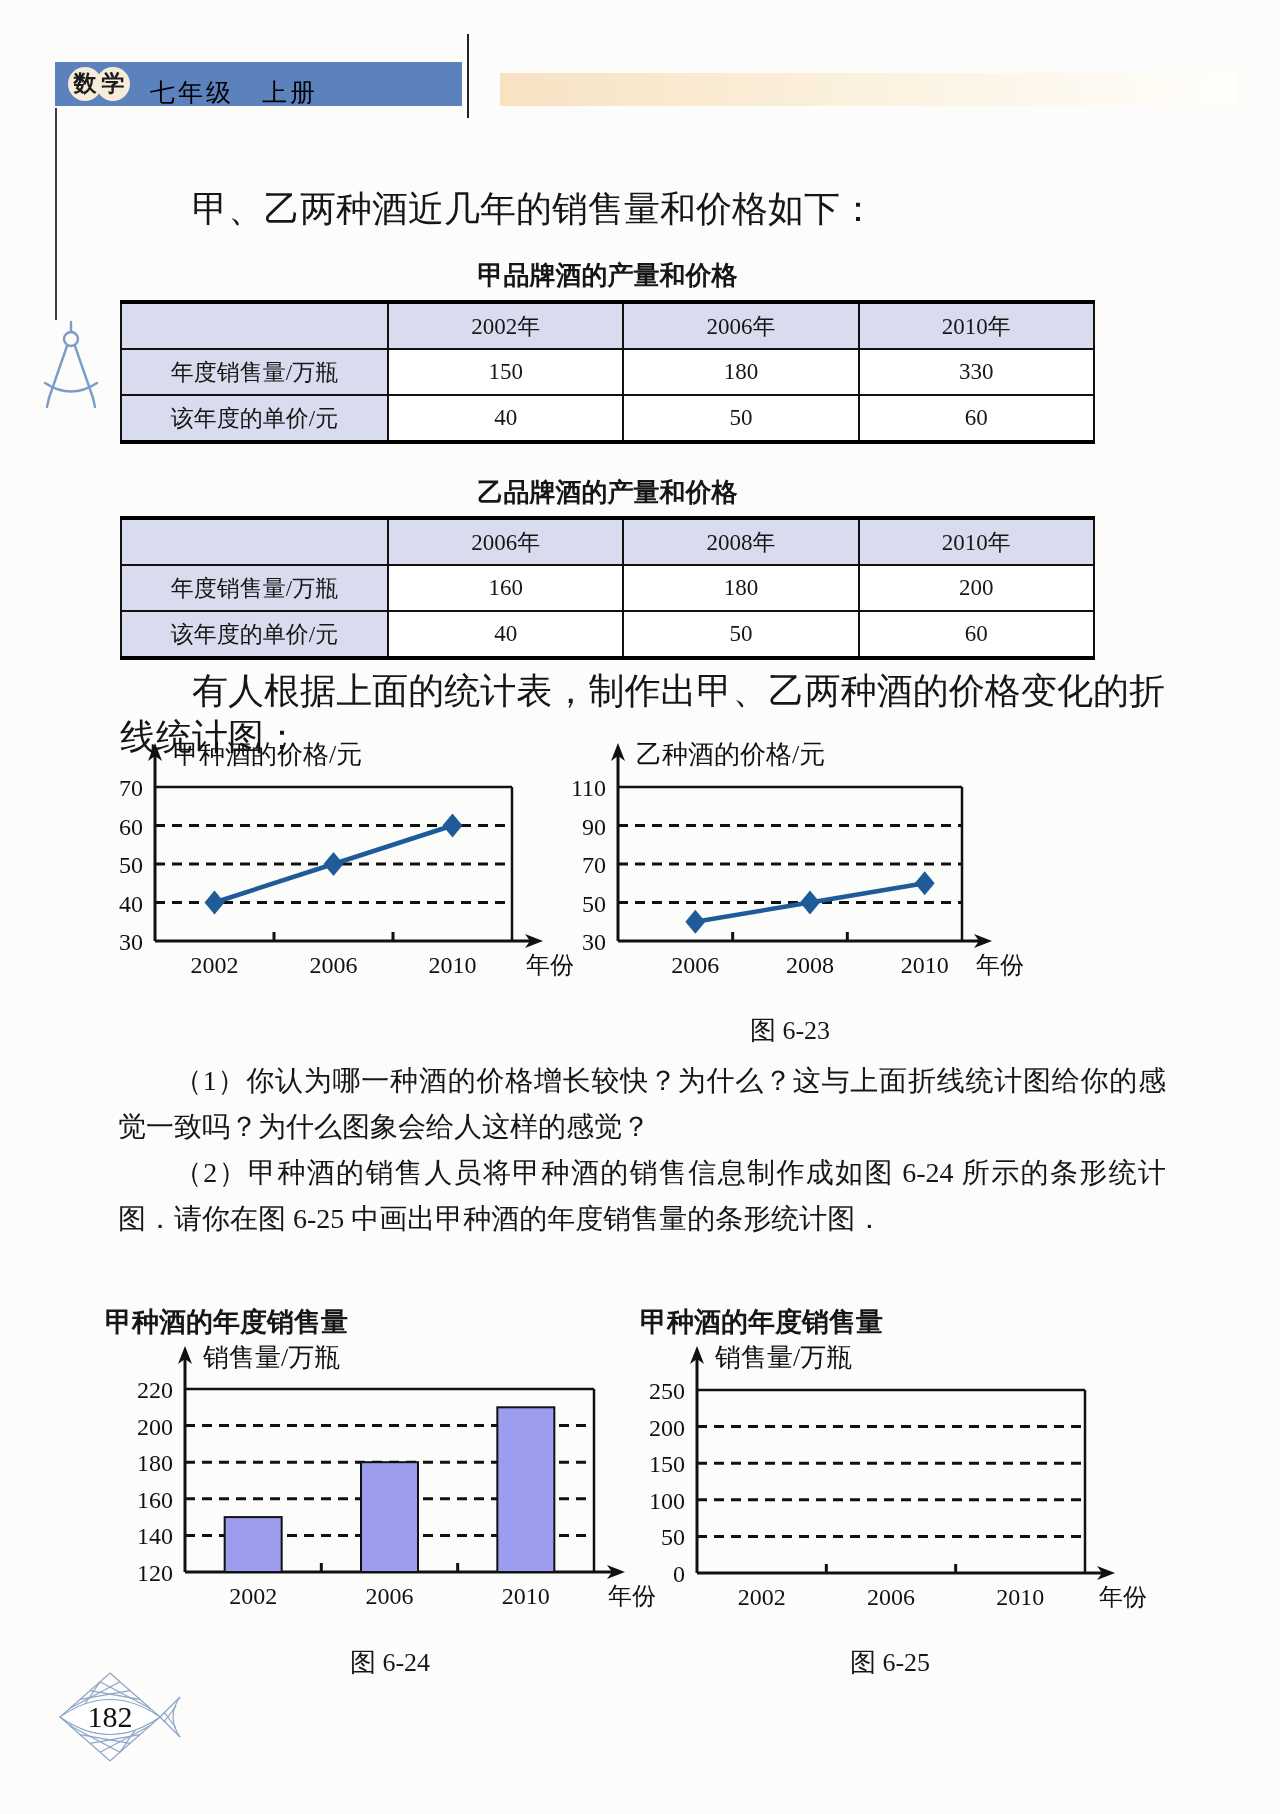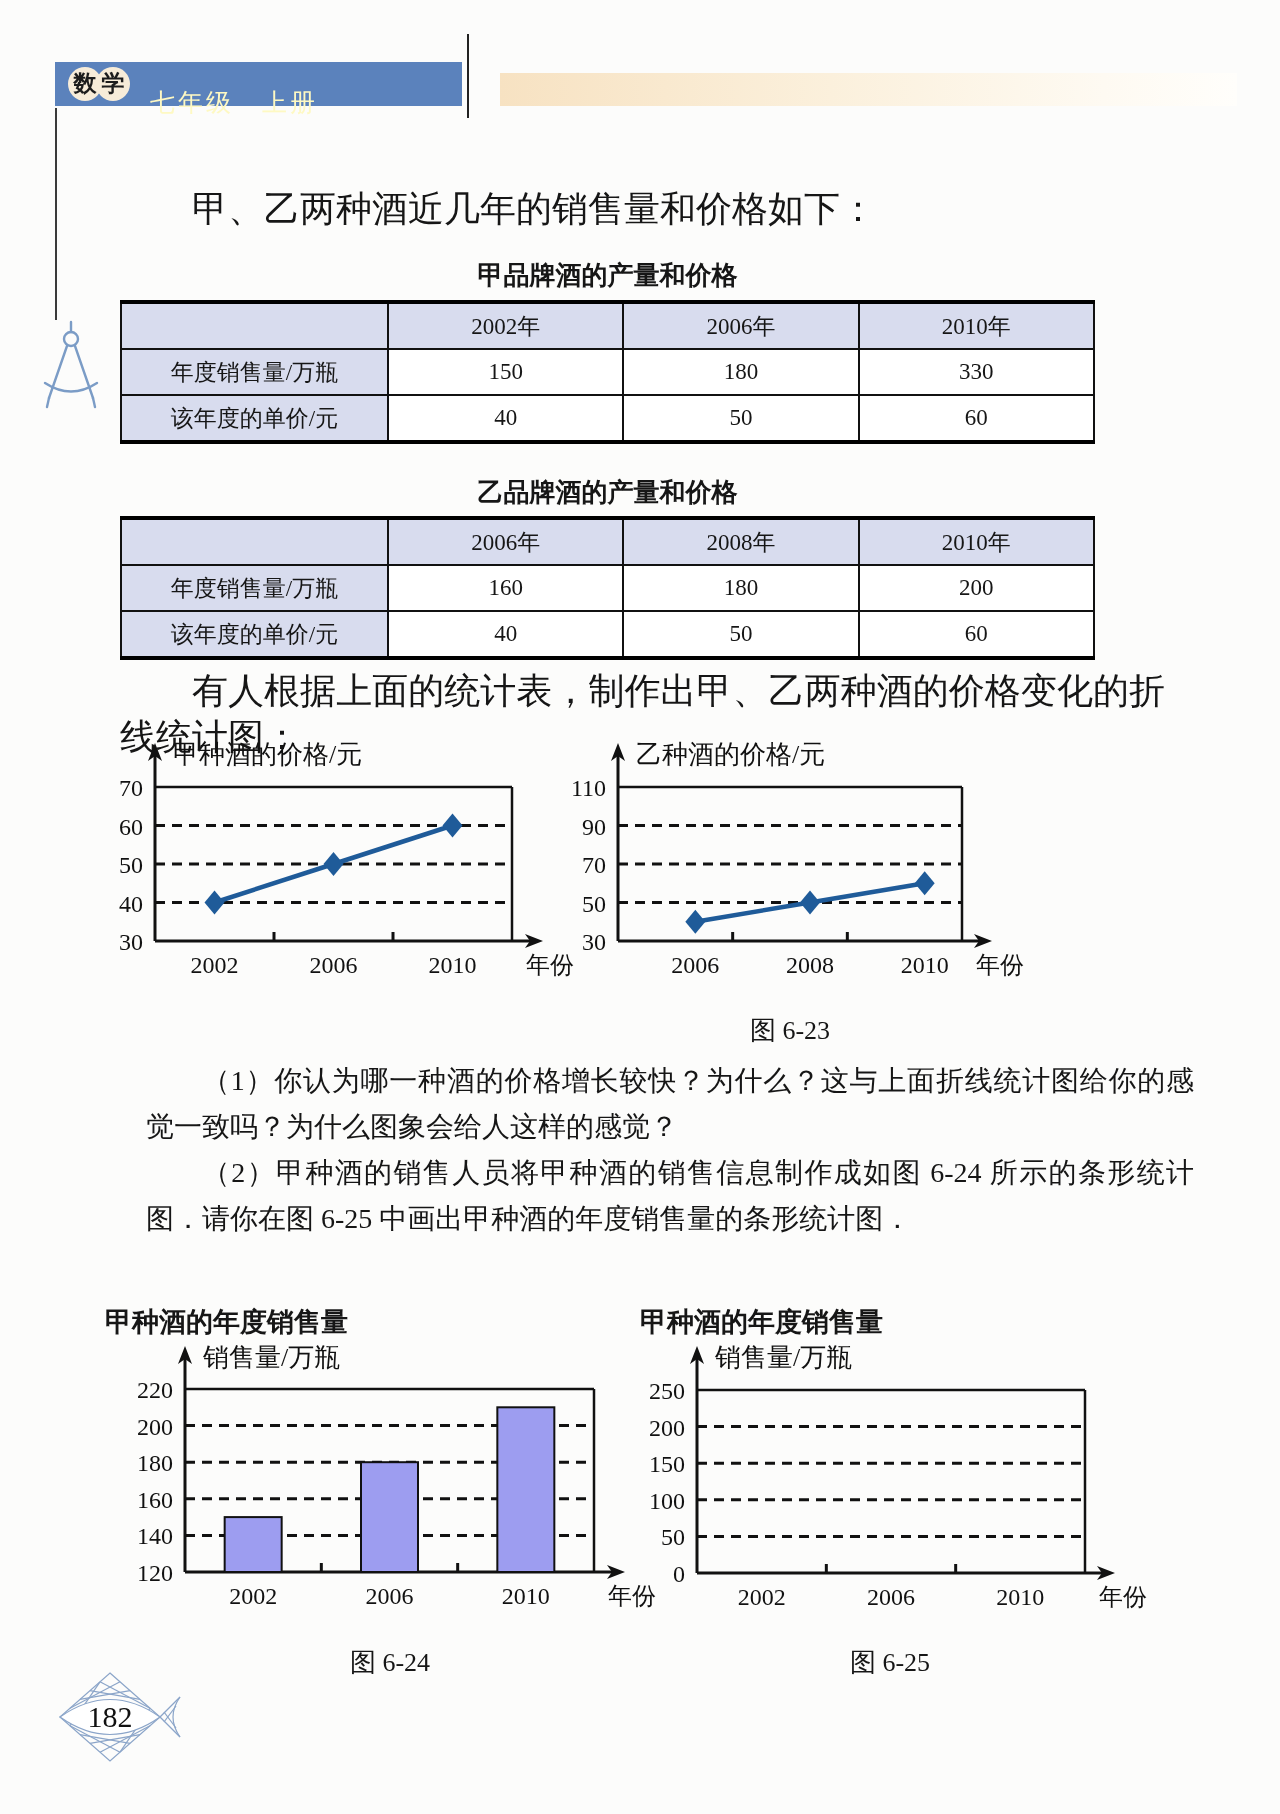--- a/index.html
+++ b/index.html
@@ -4,33 +4,33 @@
 <style>
   html,body{margin:0;padding:0;background:#e8e8e8;}
   #page{position:relative;width:1280px;height:1814px;background:#fcfcfb;margin:0 auto;
         font-family:"Liberation Serif","DejaVu Serif",serif;color:#161616;overflow:hidden;}
 
   
   .hdr-blue{position:absolute;left:55px;top:62px;width:407px;height:44px;background:var(--hdr-blue,#5b82bc);}
   .lc{position:absolute;top:5px;width:34px;height:34px;border-radius:50%;background:#f7ecd9;
       color:#1c1c1c;font:bold 23px/34px "Liberation Serif",serif;text-align:center;}
   .lc1{left:13px;} .lc2{left:41px;}
-  .hdr-title{position:absolute;left:95px;top:18px;line-height:44px;color:#fef9c3;font-size:25px;
+  .hdr-title{position:absolute;left:95px;top:8px;line-height:44px;color:#000000;font-size:25px;
              letter-spacing:3px;font-family:"Liberation Sans","DejaVu Sans",sans-serif;}
   .hdr-divider{position:absolute;left:467px;top:34px;width:2px;height:84px;background:#222;}
   .hdr-orange{position:absolute;left:500px;top:73px;width:737px;height:33px;
               background:linear-gradient(90deg,var(--accent,#f7e2c2) 0%,#fbf0dc 45%,#fefaf2 82%,#fffefb 100%);}
   .left-rule{position:absolute;left:55px;top:108px;width:2px;height:212px;background:#3a3a3a;}
   .compass{position:absolute;left:36px;top:320px;}
 
   
   .body{position:absolute;left:120px;width:1045px;margin:0;font-size:36px;line-height:46px;
         text-align:justify;text-indent:2em;}
   .p1{top:186px;} .p2{top:668px;}
-  .qwrap{position:absolute;left:118px;top:1058px;width:1048px;margin-left:28px;}
+  .qwrap{position:absolute;left:118px;top:1058px;width:1048px;}
   .q{margin:0;font-size:28px;line-height:46px;text-align:justify;text-indent:2em;}
 
   
   .tbl-title{position:absolute;width:975px;text-align:center;font:bold 26px "Liberation Sans","DejaVu Sans",sans-serif;}
   .t1t{left:120px;top:258px;} .t2t{left:120px;top:475px;}
   table.tbl{position:absolute;left:120px;border-collapse:collapse;table-layout:fixed;width:975px;
             font-size:23px;}
   .t1{top:300px;} .t2{top:516px;}
   .tbl td{border:2px solid #111;height:44px;text-align:center;background:#ffffff;padding:0;}
   .tbl tr:first-child td{border-top:4px solid #000;background:var(--thbg,#d8dcee);}

